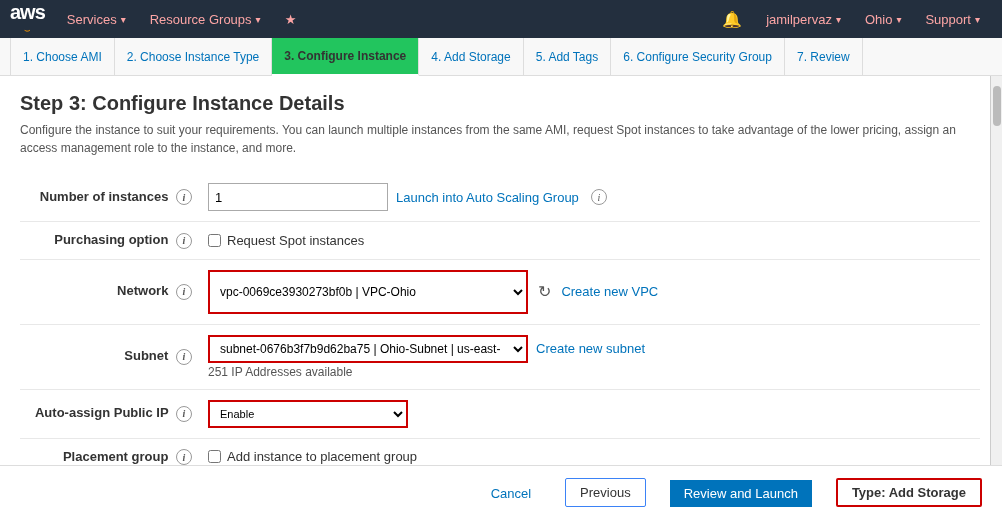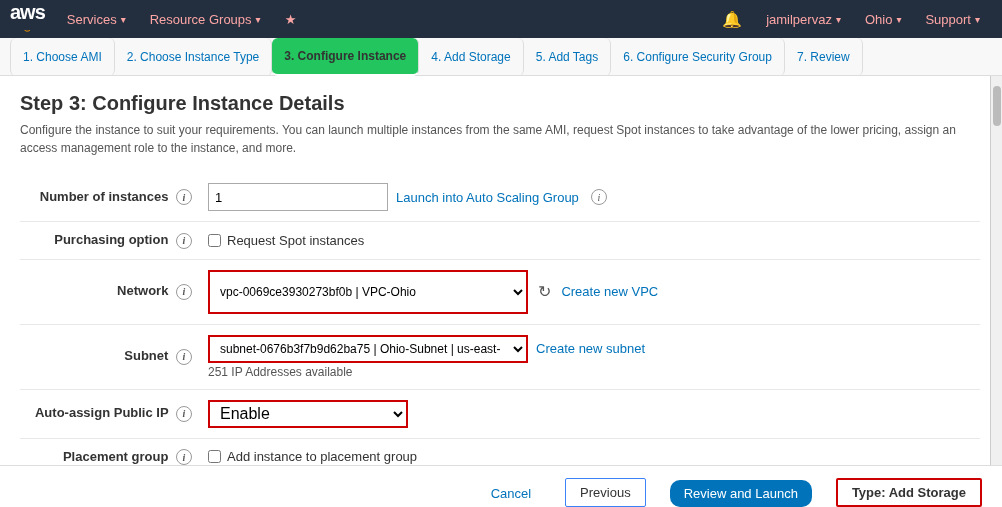--- a/index.html
+++ b/index.html
@@ -74,21 +74,20 @@
     .wizard-tab {
       font-size: 12px;
       padding: 0 12px;
       height: 38px;
       display: flex;
       align-items: center;
       cursor: pointer;
       color: #0073bb;
       white-space: nowrap;
       border-right: 1px solid #ddd;
-      border-radius: 6px;
     }
     .wizard-tab.active {
       color: #333;
       font-weight: bold;
       background: #22c55e;
       border-bottom: 2px solid #fff;
     }
     .wizard-tab:first-child { border-left: 1px solid #ddd; }
 
     
@@ -234,21 +233,21 @@
       padding: 6px 14px;
       border-radius: 2px;
     }
     .btn-primary {
       background: #0073bb;
       border: none;
       color: #fff;
       font-size: 13px;
       cursor: pointer;
       padding: 6px 14px;
-      border-radius: 10px;
+      border-radius: 0;
     }
     .btn-next {
       background: #fff;
       border: 2px solid #cc0000;
       color: #333;
       font-size: 13px;
       cursor: pointer;
       padding: 5px 14px;
       border-radius: 2px;
       font-weight: bold;
@@ -256,21 +255,21 @@
 
     
     select.red-border {
       border: 2px solid #cc0000;
     }
 
     .enable-select {
       height: 28px;
       border: 2px solid #cc0000;
       padding: 0 6px;
-      font-size: 16px;
+      font-size: 11px;
       background: #fff;
       min-width: 200px;
     }
 
     .vpc-select {
       height: 44px;
       border: 2px solid #cc0000;
       padding: 0 6px;
       font-size: 12px;
       background: #fff;

